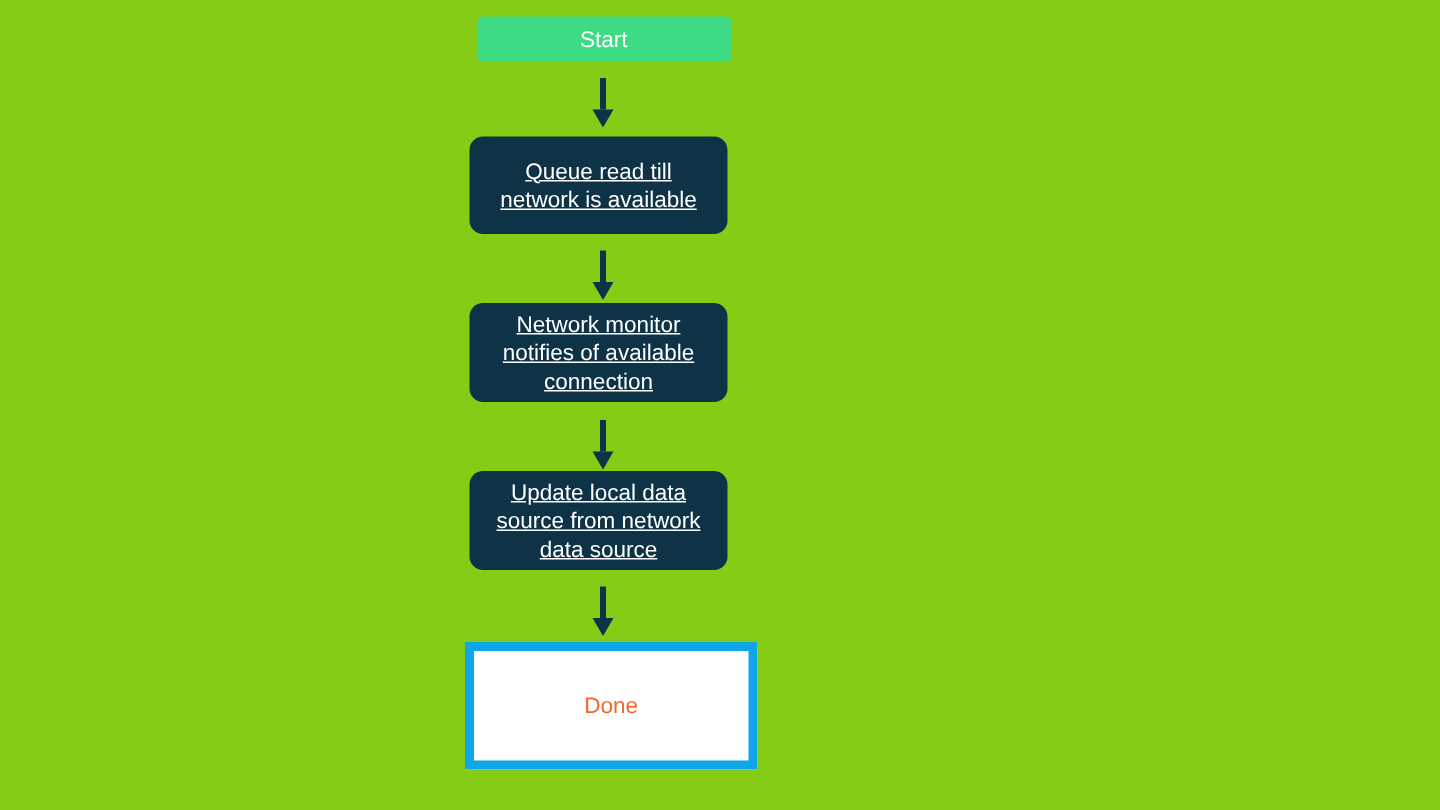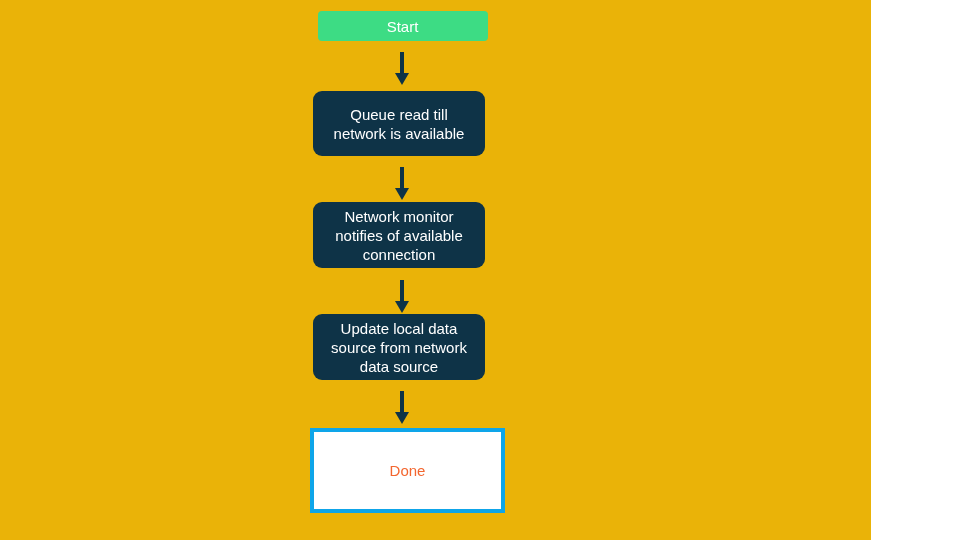--- a/index.html
+++ b/index.html
@@ -3,23 +3,23 @@
 <meta charset="utf-8">
 <style>
   html, body {
     margin: 0;
     padding: 0;
     background: #ffffff;
     font-family: "Liberation Sans", sans-serif;
   }
   .canvas {
     position: relative;
-    width: 871px;
+    width: 960px;
     height: 540px;
-    background: #eab308;
+    background: #84cc16;
     overflow: hidden;
   }
   .flow {
     position: absolute;
     left: 300px;
     top: 11px;
     width: 195px;
     display: flex;
     flex-direction: column;
     align-items: center;
@@ -43,28 +43,29 @@
     height: 30px;
     background: #3ddc84;
     border-radius: 4px;
     margin-left: 10px;
   }
   .node.process {
     width: 172px;
     background: #0e3347;
     border-radius: 9px;
     margin-left: 3px;
+    text-decoration: underline;
   }
   .node.process.h65 { height: 65px; }
   .node.process.h66 { height: 66px; align-items: center; }
   .node.terminal {
     width: 195px;
     height: 85px;
     background: #ffffff;
-    border: 4px solid #0ea5e9;
+    border: 6px solid #0ea5e9;
     border-radius: 0;
     color: #f3662f;
     margin-left: 20px;
   }
   .arrow {
     display: flex;
     flex-direction: column;
     align-items: center;
     margin-left: 8px;
   }

